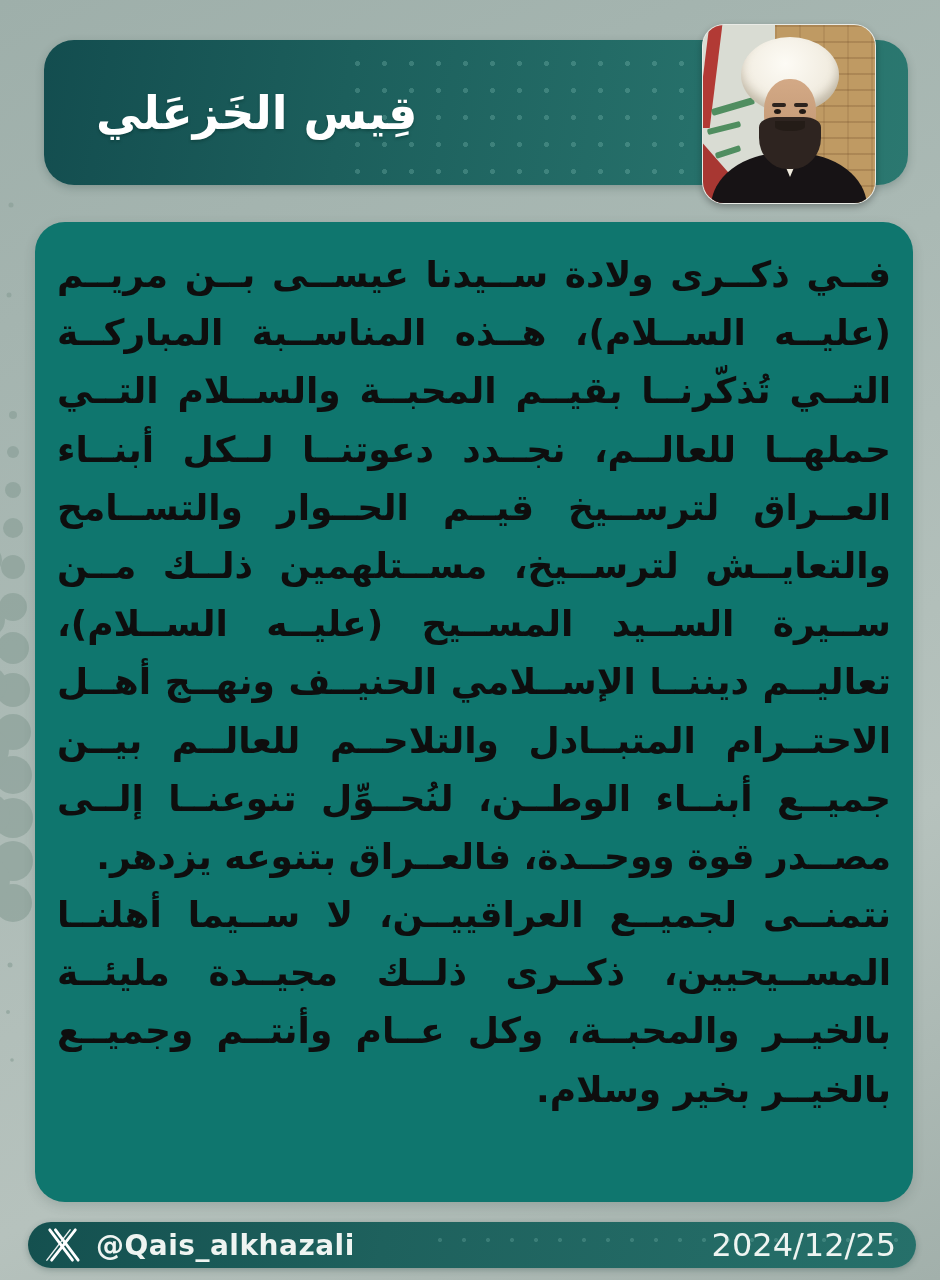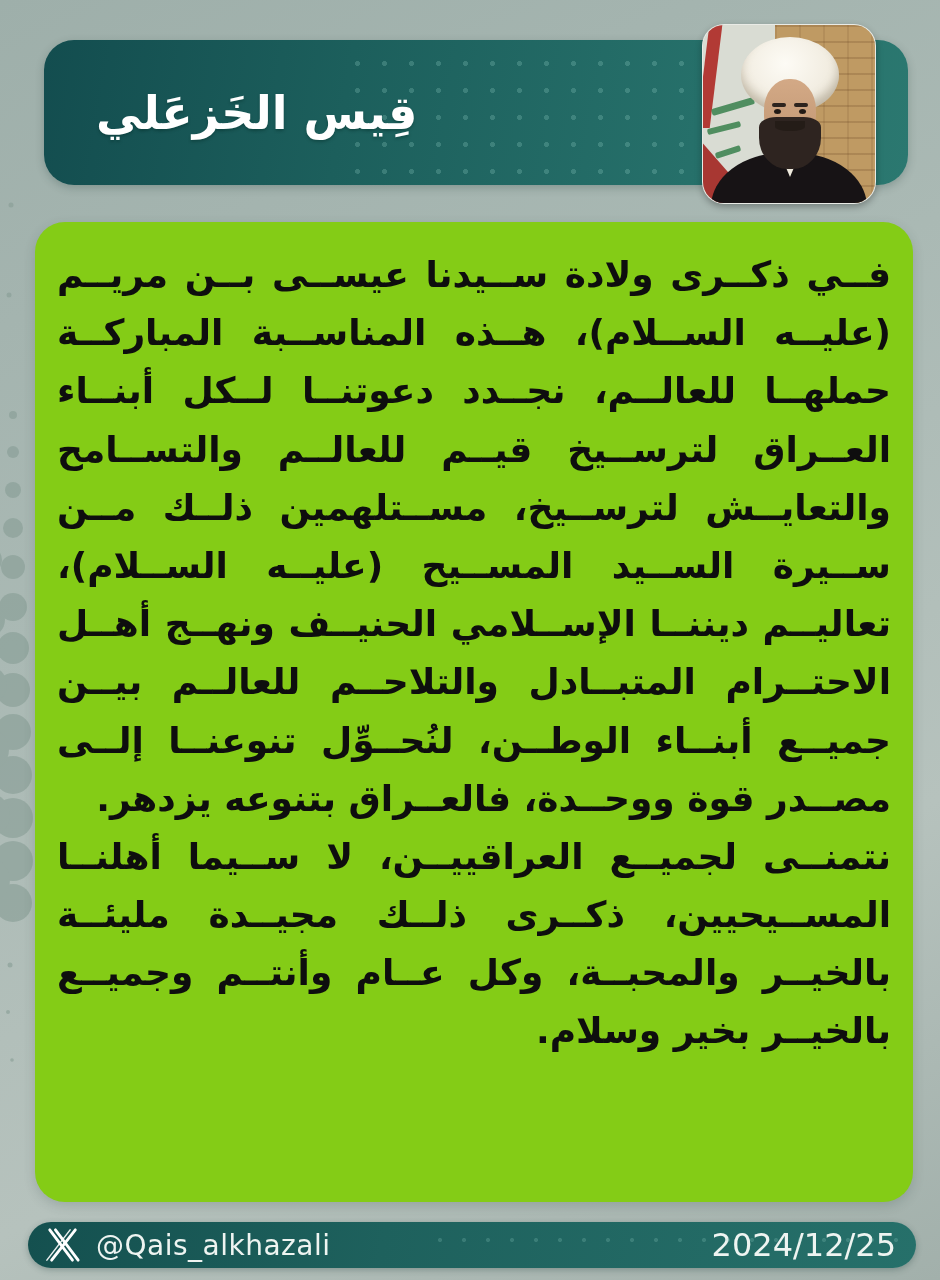--- a/index.html
+++ b/index.html
@@ -55,21 +55,21 @@
   .e1{left:10px;} .e2{right:10px;}
   .photo .beard{position:absolute;left:56px;top:92px;width:62px;height:52px;z-index:3;
     background:#2e2420;border-radius:28% 28% 46% 46%/20% 20% 60% 60%;}
   .photo .mustache{position:absolute;left:72px;top:96px;width:30px;height:10px;background:#241c17;border-radius:0 0 45% 45%;z-index:4;}
   .photo .robe{position:absolute;left:8px;top:128px;width:156px;height:60px;z-index:1;
     background:#171315;border-radius:46% 46% 0 0/90% 90% 0 0;}
   .photo .collar{position:absolute;left:76px;top:126px;width:22px;height:26px;background:#efeadd;
     clip-path:polygon(0 0,100% 0,50% 100%);z-index:2;}
   
   .card{
-    position:absolute;left:35px;top:222px;width:878px;height:980px;background:#84cc16;
+    position:absolute;left:35px;top:222px;width:878px;height:980px;background:#0f766e;
     border-radius:30px;box-shadow:0 4px 12px rgba(40,60,55,.18);
   }
   .statement{
     position:absolute;left:22px;right:22px;top:24px;bottom:12px;
     direction:rtl;color:#0e0e0e;font-weight:bold;font-size:36px;
   }
   .t-line{
     height:58.2px;line-height:58.2px;overflow:hidden;
     text-align:justify;text-align-last:justify;text-justify:inter-word;
   }
@@ -80,21 +80,21 @@
     background:linear-gradient(100deg,#14504f 0%,#1e615d 40%,#26706a 100%);
     display:flex;align-items:center;color:#eef4f1;z-index:2;
     box-shadow:0 2px 6px rgba(30,60,55,.3);
   }
   .footer::after{
     content:"";position:absolute;left:45%;right:10px;top:6px;bottom:6px;
     background-image:radial-gradient(rgba(150,210,200,.22) 1.8px,transparent 2.3px);
     background-size:24px 24px;pointer-events:none;
   }
   .x-logo{margin-left:16px;width:38px;height:36px;flex:0 0 auto;}
-  .handle{direction:ltr;font-size:28px;margin-left:14px;font-weight:normal;letter-spacing:.5px;}
+  .handle{direction:ltr;font-size:28px;margin-left:14px;font-weight:bold;letter-spacing:.5px;}
   .date{direction:ltr;margin-left:auto;margin-right:20px;font-size:32px;font-weight:normal;}
 </style>
 </head>
 <body>
 
 <svg class="halftone" viewBox="0 0 60 1280" xmlns="http://www.w3.org/2000/svg">
   <g fill="#879d95" opacity="0.6">
     <circle cx="11" cy="205" r="2.5"></circle>
       <circle cx="9" cy="295" r="2.5"></circle>
     <circle cx="13" cy="415" r="4"></circle>
@@ -145,22 +145,23 @@
     <div class="eye e2"></div>
   </div>
   <div class="mustache"></div>
   <div class="beard"></div>
 </div>
 
 <div class="card">
   <div class="statement">
     <div class="t-line">فــي ذكــرى ولادة ســيدنا عيســى بــن مريــم</div>
     <div class="t-line">(عليــه الســلام)، هــذه المناســبة المباركــة</div>
+    <div class="t-line">التــي تُذكّرنــا بقيــم المحبــة والســلام التــي</div>
     <div class="t-line">حملهــا للعالــم، نجــدد دعوتنــا لــكل أبنــاء</div>
-    <div class="t-line">العــراق لترســيخ قيــم للعالــم والتســامح</div>
+    <div class="t-line">العــراق لترســيخ قيــم الحــوار والتســامح</div>
     <div class="t-line">والتعايــش لترســيخ، مســتلهمين ذلــك مــن</div>
     <div class="t-line">ســيرة الســيد المســيح (عليــه الســلام)، ومــن</div>
     <div class="t-line">تعاليــم ديننــا الإســلامي الحنيــف ونهــج أهــل</div>
     <div class="t-line">الاحتــرام المتبــادل والتلاحــم للعالــم بيــن</div>
     <div class="t-line">جميــع أبنــاء الوطــن، لنُحــوِّل تنوعنــا إلــى</div>
     <div class="t-line para-end">مصــدر قوة ووحــدة، فالعــراق بتنوعه يزدهر.</div>
     <div class="t-line">نتمنــى لجميــع العراقييــن، لا ســيما أهلنــا</div>
     <div class="t-line">المســيحيين، ذكــرى ذلــك مجيــدة مليئــة</div>
     <div class="t-line">بالخيــر والمحبــة، وكل عــام وأنتــم وجميــع</div>
     <div class="t-line para-end">بالخيــر بخير وسلام.</div>

